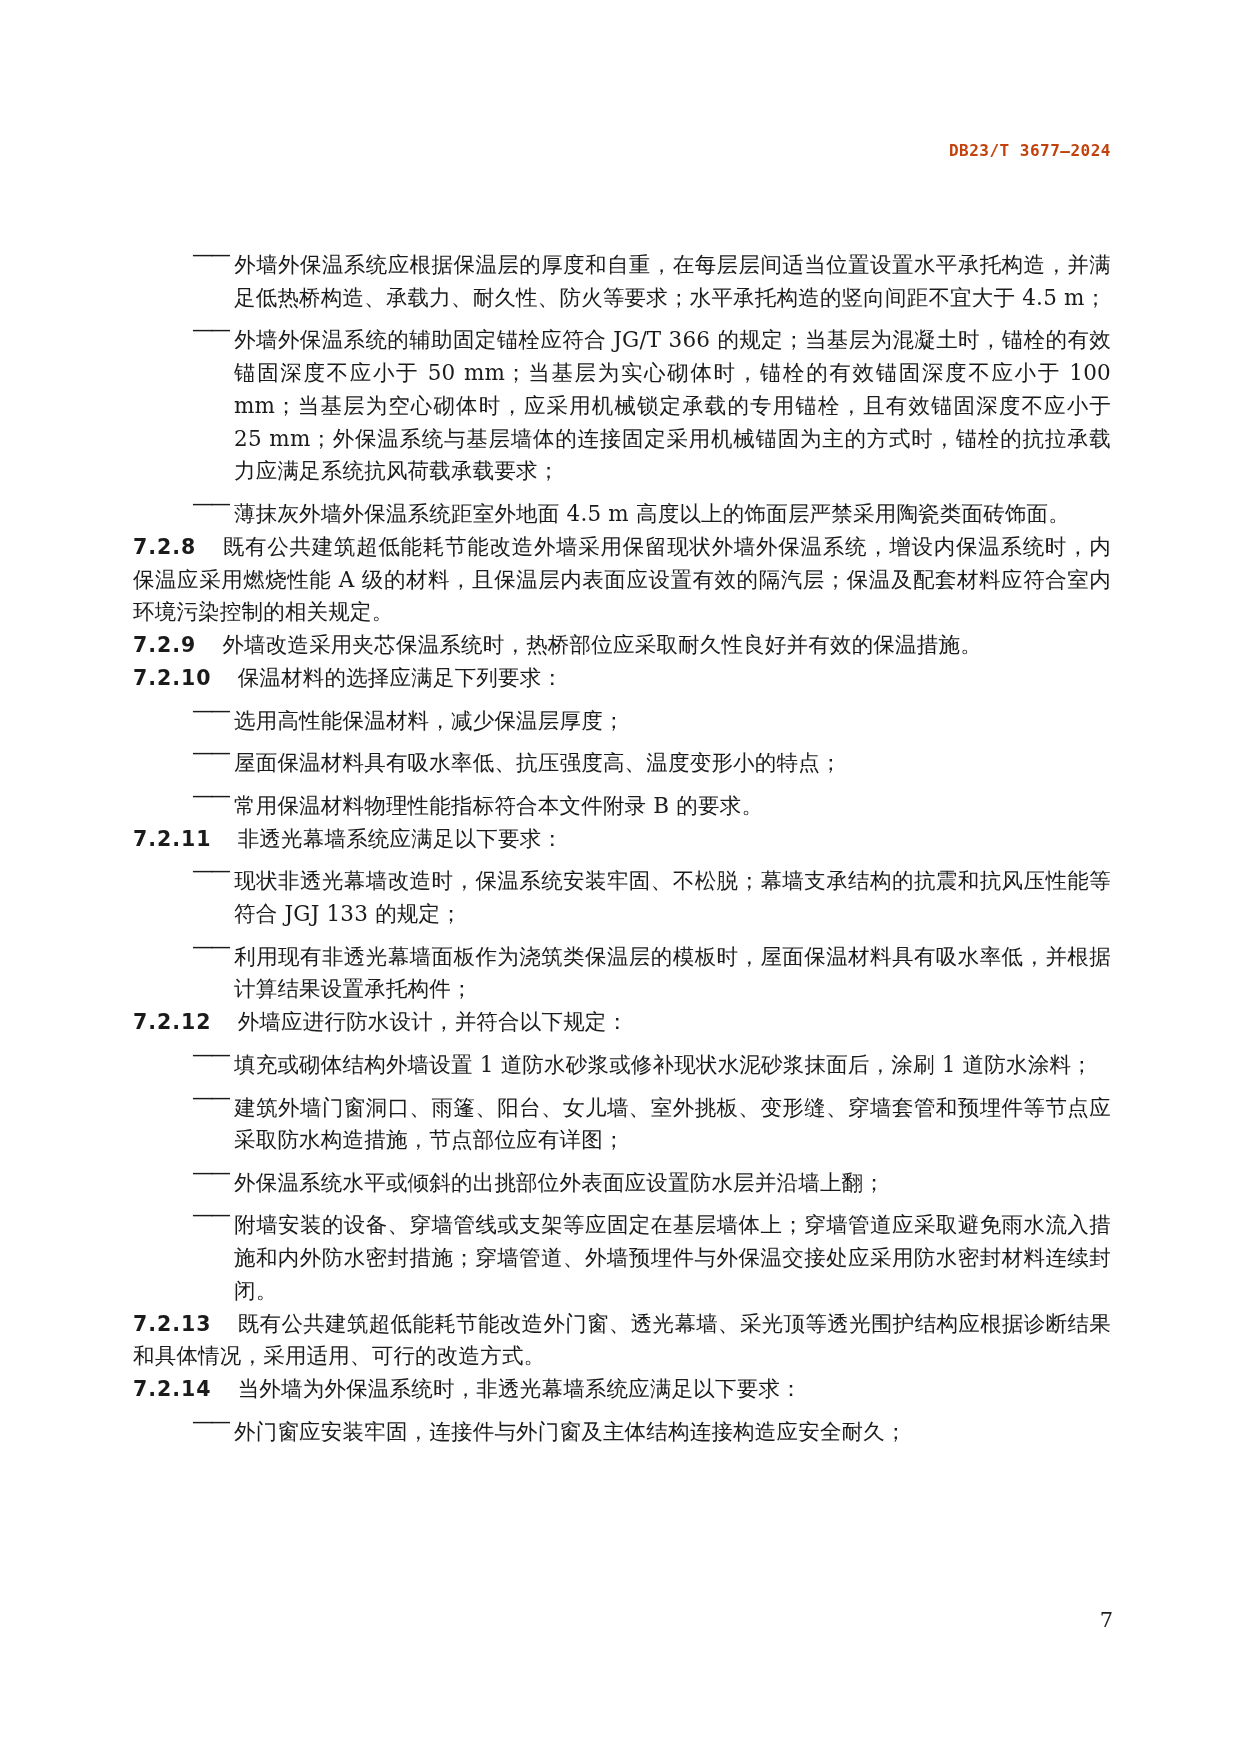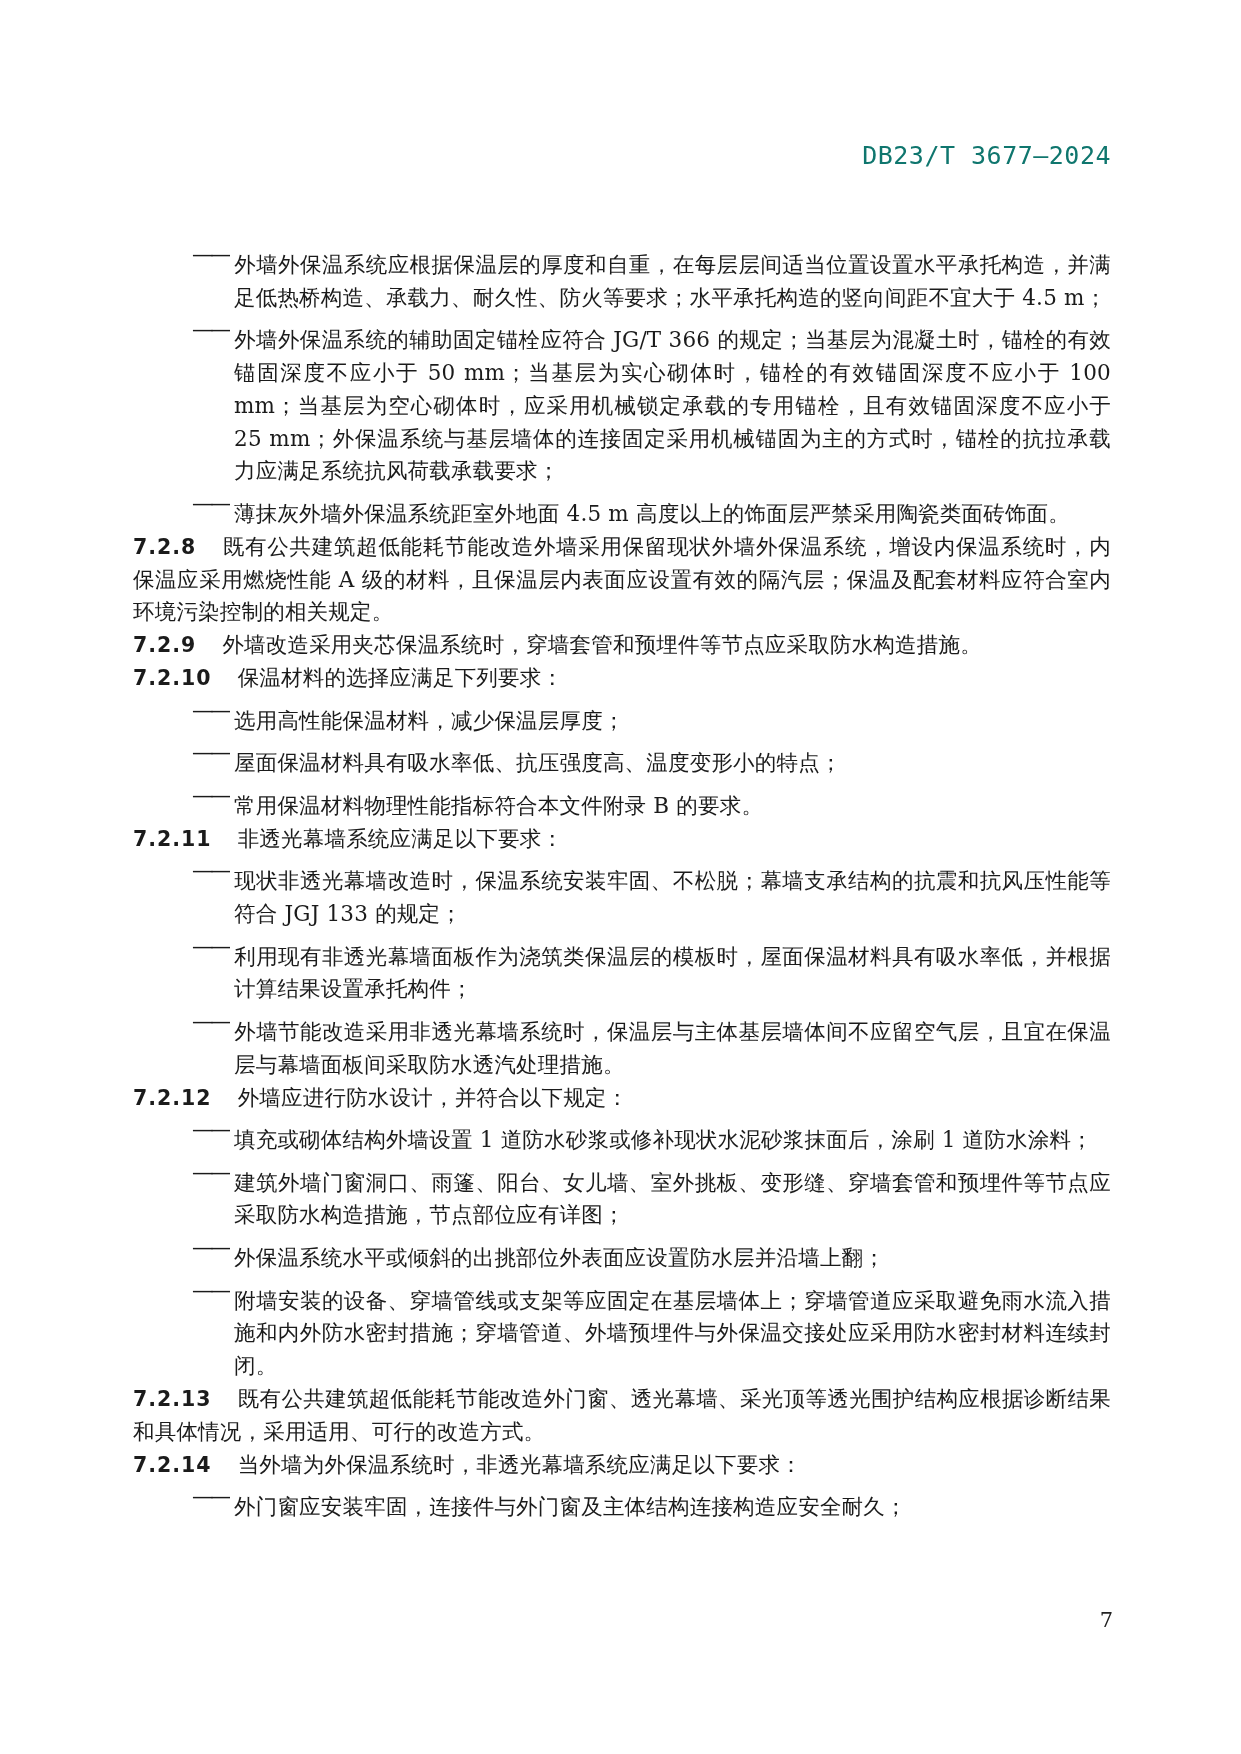--- a/index.html
+++ b/index.html
@@ -15,24 +15,25 @@
     background: #ffffff;
     color: #1b1b1b;
     font-family: "DejaVu Serif", "Liberation Serif", serif;
     overflow: hidden;
   }
   .doc-header {
     position: absolute;
     top: 141px;
     right: 130px;
     font-family: "DejaVu Sans Mono", "Liberation Mono", monospace;
-    font-size: 25px;
+    font-size: 16px;
     letter-spacing: 0.5px;
-    color: #0f766e;
+    color: #c2410c;
     white-space: nowrap;
+    font-weight: bold;
   }
   .content {
     position: absolute;
     left: 133px;
     top: 239px;
     width: 978px;
     font-size: 21.5px;
     line-height: 32.8px;
     letter-spacing: 0.2px;
     text-align: justify;
@@ -76,29 +77,28 @@
 <body>
 
 <div class="page">
   <div class="doc-header">DB23/T 3677—2024</div>
 
   <div class="content">
       <p class="para para-dash"><span class="dash-marker">——</span><span>外墙外保温系统应根据保温层的厚度和自重，在每层层间适当位置设置水平承托构造，并满足低热桥构造、承载力、耐久性、防火等要求；水平承托构造的竖向间距不宜大于 4.5 m；</span></p>
       <p class="para para-dash"><span class="dash-marker">——</span><span>外墙外保温系统的辅助固定锚栓应符合 JG/T 366 的规定；当基层为混凝土时，锚栓的有效锚固深度不应小于 50 mm；当基层为实心砌体时，锚栓的有效锚固深度不应小于 100 mm；当基层为空心砌体时，应采用机械锁定承载的专用锚栓，且有效锚固深度不应小于 25 mm；外保温系统与基层墙体的连接固定采用机械锚固为主的方式时，锚栓的抗拉承载力应满足系统抗风荷载承载要求；</span></p>
       <p class="para para-dash"><span class="dash-marker">——</span><span>薄抹灰外墙外保温系统距室外地面 4.5 m 高度以上的饰面层严禁采用陶瓷类面砖饰面。</span></p>
       <p class="para para-section"><span class="clause-number">7.2.8</span><span>既有公共建筑超低能耗节能改造外墙采用保留现状外墙外保温系统，增设内保温系统时，内保温应采用燃烧性能 A 级的材料，且保温层内表面应设置有效的隔汽层；保温及配套材料应符合室内环境污染控制的相关规定。</span></p>
-      <p class="para para-section"><span class="clause-number">7.2.9</span><span>外墙改造采用夹芯保温系统时，穿墙套管和预埋件等节点应采取防水构造措施。</span></p>
+      <p class="para para-section"><span class="clause-number">7.2.9</span><span>外墙改造采用夹芯保温系统时，热桥部位应采取耐久性良好并有效的保温措施。</span></p>
       <p class="para para-section"><span class="clause-number">7.2.10</span><span>保温材料的选择应满足下列要求：</span></p>
       <p class="para para-dash"><span class="dash-marker">——</span><span>选用高性能保温材料，减少保温层厚度；</span></p>
       <p class="para para-dash"><span class="dash-marker">——</span><span>屋面保温材料具有吸水率低、抗压强度高、温度变形小的特点；</span></p>
       <p class="para para-dash"><span class="dash-marker">——</span><span>常用保温材料物理性能指标符合本文件附录 B 的要求。</span></p>
       <p class="para para-section"><span class="clause-number">7.2.11</span><span>非透光幕墙系统应满足以下要求：</span></p>
       <p class="para para-dash"><span class="dash-marker">——</span><span>现状非透光幕墙改造时，保温系统安装牢固、不松脱；幕墙支承结构的抗震和抗风压性能等符合 JGJ 133 的规定；</span></p>
       <p class="para para-dash"><span class="dash-marker">——</span><span>利用现有非透光幕墙面板作为浇筑类保温层的模板时，屋面保温材料具有吸水率低，并根据计算结果设置承托构件；</span></p>
-      <p class="para para-dash"><span class="dash-marker">——</span><span>外墙节能改造采用非透光幕墙系统时，保温层与主体基层墙体间不应留空气层，且宜在保温层与幕墙面板间采取防水透汽处理措施。</span></p>
       <p class="para para-section"><span class="clause-number">7.2.12</span><span>外墙应进行防水设计，并符合以下规定：</span></p>
       <p class="para para-dash"><span class="dash-marker">——</span><span>填充或砌体结构外墙设置 1 道防水砂浆或修补现状水泥砂浆抹面后，涂刷 1 道防水涂料；</span></p>
       <p class="para para-dash"><span class="dash-marker">——</span><span>建筑外墙门窗洞口、雨篷、阳台、女儿墙、室外挑板、变形缝、穿墙套管和预埋件等节点应采取防水构造措施，节点部位应有详图；</span></p>
       <p class="para para-dash"><span class="dash-marker">——</span><span>外保温系统水平或倾斜的出挑部位外表面应设置防水层并沿墙上翻；</span></p>
       <p class="para para-dash"><span class="dash-marker">——</span><span>附墙安装的设备、穿墙管线或支架等应固定在基层墙体上；穿墙管道应采取避免雨水流入措施和内外防水密封措施；穿墙管道、外墙预埋件与外保温交接处应采用防水密封材料连续封闭。</span></p>
       <p class="para para-section"><span class="clause-number">7.2.13</span><span>既有公共建筑超低能耗节能改造外门窗、透光幕墙、采光顶等透光围护结构应根据诊断结果和具体情况，采用适用、可行的改造方式。</span></p>
       <p class="para para-section"><span class="clause-number">7.2.14</span><span>当外墙为外保温系统时，非透光幕墙系统应满足以下要求：</span></p>
       <p class="para para-dash"><span class="dash-marker">——</span><span>外门窗应安装牢固，连接件与外门窗及主体结构连接构造应安全耐久；</span></p>
     </div>
 

